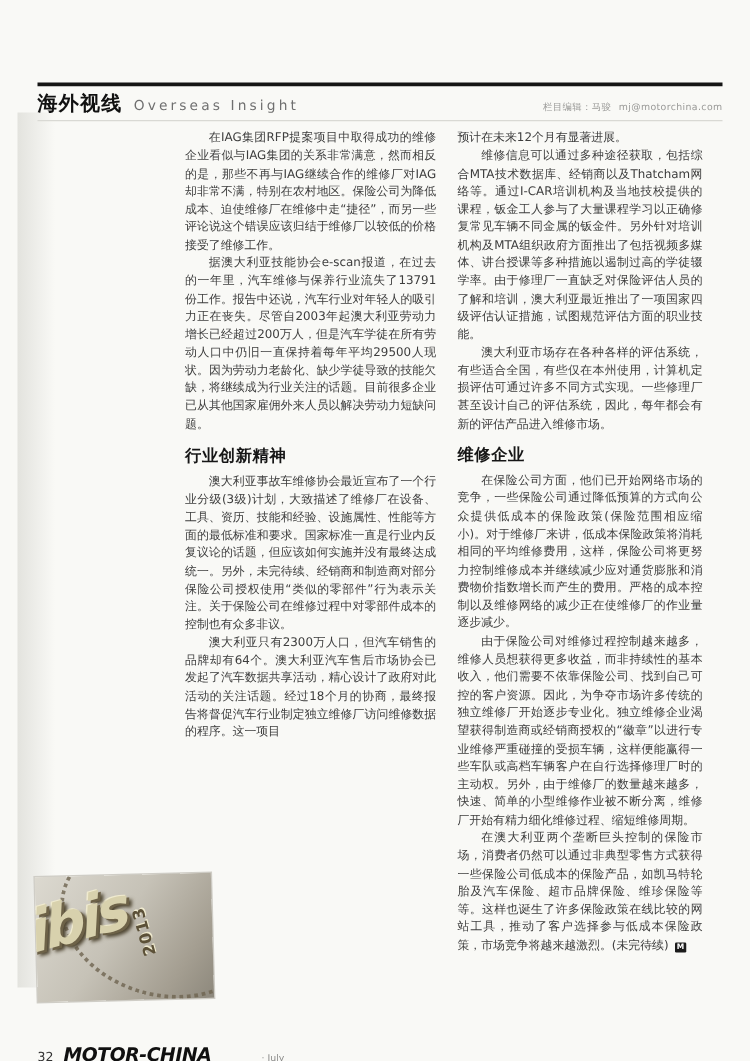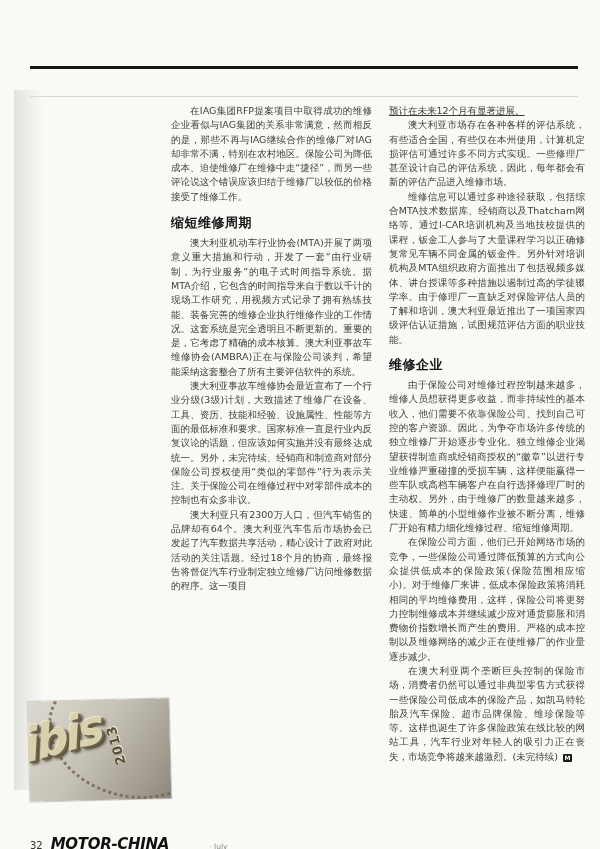--- a/index.html
+++ b/index.html
@@ -9,27 +9,27 @@
         background:linear-gradient(to right,#e3e3de,rgba(243,243,240,0));pointer-events:none;}
   
   .topbar{position:absolute;left:30px;right:22px;top:66px;height:3px;background:#151515;}
   .header-row{position:absolute;left:30px;right:22px;top:73px;display:flex;align-items:baseline;}
   .title-cn{font-size:16px;font-weight:bold;color:#111;letter-spacing:1px;}
   .title-en{font-size:11px;color:#6f6f6f;margin-left:9px;letter-spacing:2.5px;}
   .editor{margin-left:auto;font-size:7.5px;color:#9a9a98;letter-spacing:.3px;}
   .editor span{margin-left:6px;}
   .thinrule{position:absolute;left:30px;right:22px;top:96px;height:1px;background:#d9d9d4;}
   
-  .cols{position:absolute;left:171px;top:104px;width:414px;display:flex;gap:17px;}
+  .cols{position:absolute;left:148px;top:104px;width:414px;display:flex;gap:17px;}
   .col{color:#3d3d3d;}
   .col-left{width:204px;}
   .col-right{width:199px;}
   .col p{margin:0;font-size:9.5px;line-height:14.3px;text-align:justify;text-indent:2em;
          color:#3d3d3d;}
-  .col p.no-indent{text-indent:0;text-decoration:underline;}
+  .col p.no-indent{text-indent:0;}
   .col h3{margin:10px 0 5px 0;font-size:13px;line-height:16px;color:#161616;font-weight:bold;
           letter-spacing:.5px;}
   .col-left h3.first{margin-top:11px;}
   .endmark{display:inline-block;width:9px;height:8px;background:#1b1b1b;color:#fff;
            font-size:6px;font-weight:bold;text-align:center;line-height:8px;border-radius:1px;
            text-indent:0;margin-left:2px;vertical-align:baseline;}
   
   .photo{position:absolute;left:29px;top:700px;width:141px;height:100px;overflow:hidden;
          transform:rotate(-1.5deg);
          background:linear-gradient(125deg,#dcd9d0 0%,#c6c2b7 45%,#a49e91 80%,#8d887c 100%);
@@ -49,38 +49,43 @@
   .issue{font-size:7.5px;color:#8c8c8a;margin-left:32px;}
 </style>
 </head>
 <body>
 
 <div class="page">
 
   <div class="gutter-shadow"></div>
 
   <div class="topbar"></div>
+  <div class="header-row">
+    <span class="title-cn">海外视线</span>
+    <span class="title-en">Overseas  Insight</span>
+    <span class="editor"><span>栏目编辑：马骏</span><span>mj@motorchina.com</span></span>
+  </div>
   <div class="thinrule"></div>
 
   <div class="cols">
     <div class="col col-left">
       <p>在IAG集团RFP提案项目中取得成功的维修企业看似与IAG集团的关系非常满意，然而相反的是，那些不再与IAG继续合作的维修厂对IAG却非常不满，特别在农村地区。保险公司为降低成本、迫使维修厂在维修中走“捷径”，而另一些评论说这个错误应该归结于维修厂以较低的价格接受了维修工作。</p>
-      <h3 class="first">缩短维修周期</h3>
-      <p>澳大利亚机动车行业协会(MTA)开展了两项意义重大措施和行动，开发了一套“由行业研制，为行业服务”的电子式时间指导系统。据MTA介绍，它包含的时间指导来自于数以千计的现场工作研究，用视频方式记录了拥有熟练技能、装备完善的维修企业执行维修作业的工作情况。这套系统是完全透明且不断更新的。重要的是，它考虑了精确的成本核算。澳大利亚事故车维修协会(AMBRA)正在与保险公司谈判，希望能采纳这套整合了所有主要评估软件的系统。</p>
+      <p>据澳大利亚技能协会e-scan报道，在过去的一年里，汽车维修与保养行业流失了13791份工作。报告中还说，汽车行业对年轻人的吸引力正在丧失。尽管自2003年起澳大利亚劳动力增长已经超过200万人，但是汽车学徒在所有劳动人口中仍旧一直保持着每年平均29500人现状。因为劳动力老龄化、缺少学徒导致的技能欠缺，将继续成为行业关注的话题。目前很多企业已从其他国家雇佣外来人员以解决劳动力短缺问题。</p>
+      <h3 class="first">行业创新精神</h3>
       <p>澳大利亚事故车维修协会最近宣布了一个行业分级(3级)计划，大致描述了维修厂在设备、工具、资历、技能和经验、设施属性、性能等方面的最低标准和要求。国家标准一直是行业内反复议论的话题，但应该如何实施并没有最终达成统一。另外，未完待续、经销商和制造商对部分保险公司授权使用“类似的零部件”行为表示关注。关于保险公司在维修过程中对零部件成本的控制也有众多非议。</p>
       <p>澳大利亚只有2300万人口，但汽车销售的品牌却有64个。澳大利亚汽车售后市场协会已发起了汽车数据共享活动，精心设计了政府对此活动的关注话题。经过18个月的协商，最终报告将督促汽车行业制定独立维修厂访问维修数据的程序。这一项目</p>
     </div>
     <div class="col col-right">
       <p class="no-indent">预计在未来12个月有显著进展。</p>
+      <p>维修信息可以通过多种途径获取，包括综合MTA技术数据库、经销商以及Thatcham网络等。通过I-CAR培训机构及当地技校提供的课程，钣金工人参与了大量课程学习以正确修复常见车辆不同金属的钣金件。另外针对培训机构及MTA组织政府方面推出了包括视频多媒体、讲台授课等多种措施以遏制过高的学徒辍学率。由于修理厂一直缺乏对保险评估人员的了解和培训，澳大利亚最近推出了一项国家四级评估认证措施，试图规范评估方面的职业技能。</p>
       <p>澳大利亚市场存在各种各样的评估系统，有些适合全国，有些仅在本州使用，计算机定损评估可通过许多不同方式实现。一些修理厂甚至设计自己的评估系统，因此，每年都会有新的评估产品进入维修市场。</p>
-      <p>维修信息可以通过多种途径获取，包括综合MTA技术数据库、经销商以及Thatcham网络等。通过I-CAR培训机构及当地技校提供的课程，钣金工人参与了大量课程学习以正确修复常见车辆不同金属的钣金件。另外针对培训机构及MTA组织政府方面推出了包括视频多媒体、讲台授课等多种措施以遏制过高的学徒辍学率。由于修理厂一直缺乏对保险评估人员的了解和培训，澳大利亚最近推出了一项国家四级评估认证措施，试图规范评估方面的职业技能。</p>
       <h3>维修企业</h3>
+      <p>在保险公司方面，他们已开始网络市场的竞争，一些保险公司通过降低预算的方式向公众提供低成本的保险政策(保险范围相应缩小)。对于维修厂来讲，低成本保险政策将消耗相同的平均维修费用，这样，保险公司将更努力控制维修成本并继续减少应对通货膨胀和消费物价指数增长而产生的费用。严格的成本控制以及维修网络的减少正在使维修厂的作业量逐步减少。</p>
       <p>由于保险公司对维修过程控制越来越多，维修人员想获得更多收益，而非持续性的基本收入，他们需要不依靠保险公司、找到自己可控的客户资源。因此，为争夺市场许多传统的独立维修厂开始逐步专业化。独立维修企业渴望获得制造商或经销商授权的“徽章”以进行专业维修严重碰撞的受损车辆，这样便能赢得一些车队或高档车辆客户在自行选择修理厂时的主动权。另外，由于维修厂的数量越来越多，快速、简单的小型维修作业被不断分离，维修厂开始有精力细化维修过程、缩短维修周期。</p>
-      <p>在保险公司方面，他们已开始网络市场的竞争，一些保险公司通过降低预算的方式向公众提供低成本的保险政策(保险范围相应缩小)。对于维修厂来讲，低成本保险政策将消耗相同的平均维修费用，这样，保险公司将更努力控制维修成本并继续减少应对通货膨胀和消费物价指数增长而产生的费用。严格的成本控制以及维修网络的减少正在使维修厂的作业量逐步减少。</p>
-      <p><span>在澳大利亚两个垄断巨头控制的保险市场，消费者仍然可以通过非典型零售方式获得一些保险公司低成本的保险产品，如凯马特轮胎及汽车保险、超市品牌保险、维珍保险等等。这样也诞生了许多保险政策在线比较的网站工具，汽车行业对年轻人的吸引力正在丧失，市场竞争将越来越激烈。(未完待续)</span> <span class="endmark">M</span></p>
+      <p><span>在澳大利亚两个垄断巨头控制的保险市场，消费者仍然可以通过非典型零售方式获得一些保险公司低成本的保险产品，如凯马特轮胎及汽车保险、超市品牌保险、维珍保险等等。这样也诞生了许多保险政策在线比较的网站工具，推动了客户选择参与低成本保险政策，市场竞争将越来越激烈。(未完待续)</span> <span class="endmark">M</span></p>
     </div>
   </div>
 
   <div class="photo">
     <div class="orbit"></div>
     <div class="ibis-word">ibis</div>
     <div class="year">2013</div>
   </div>
 
   <div class="footer">

